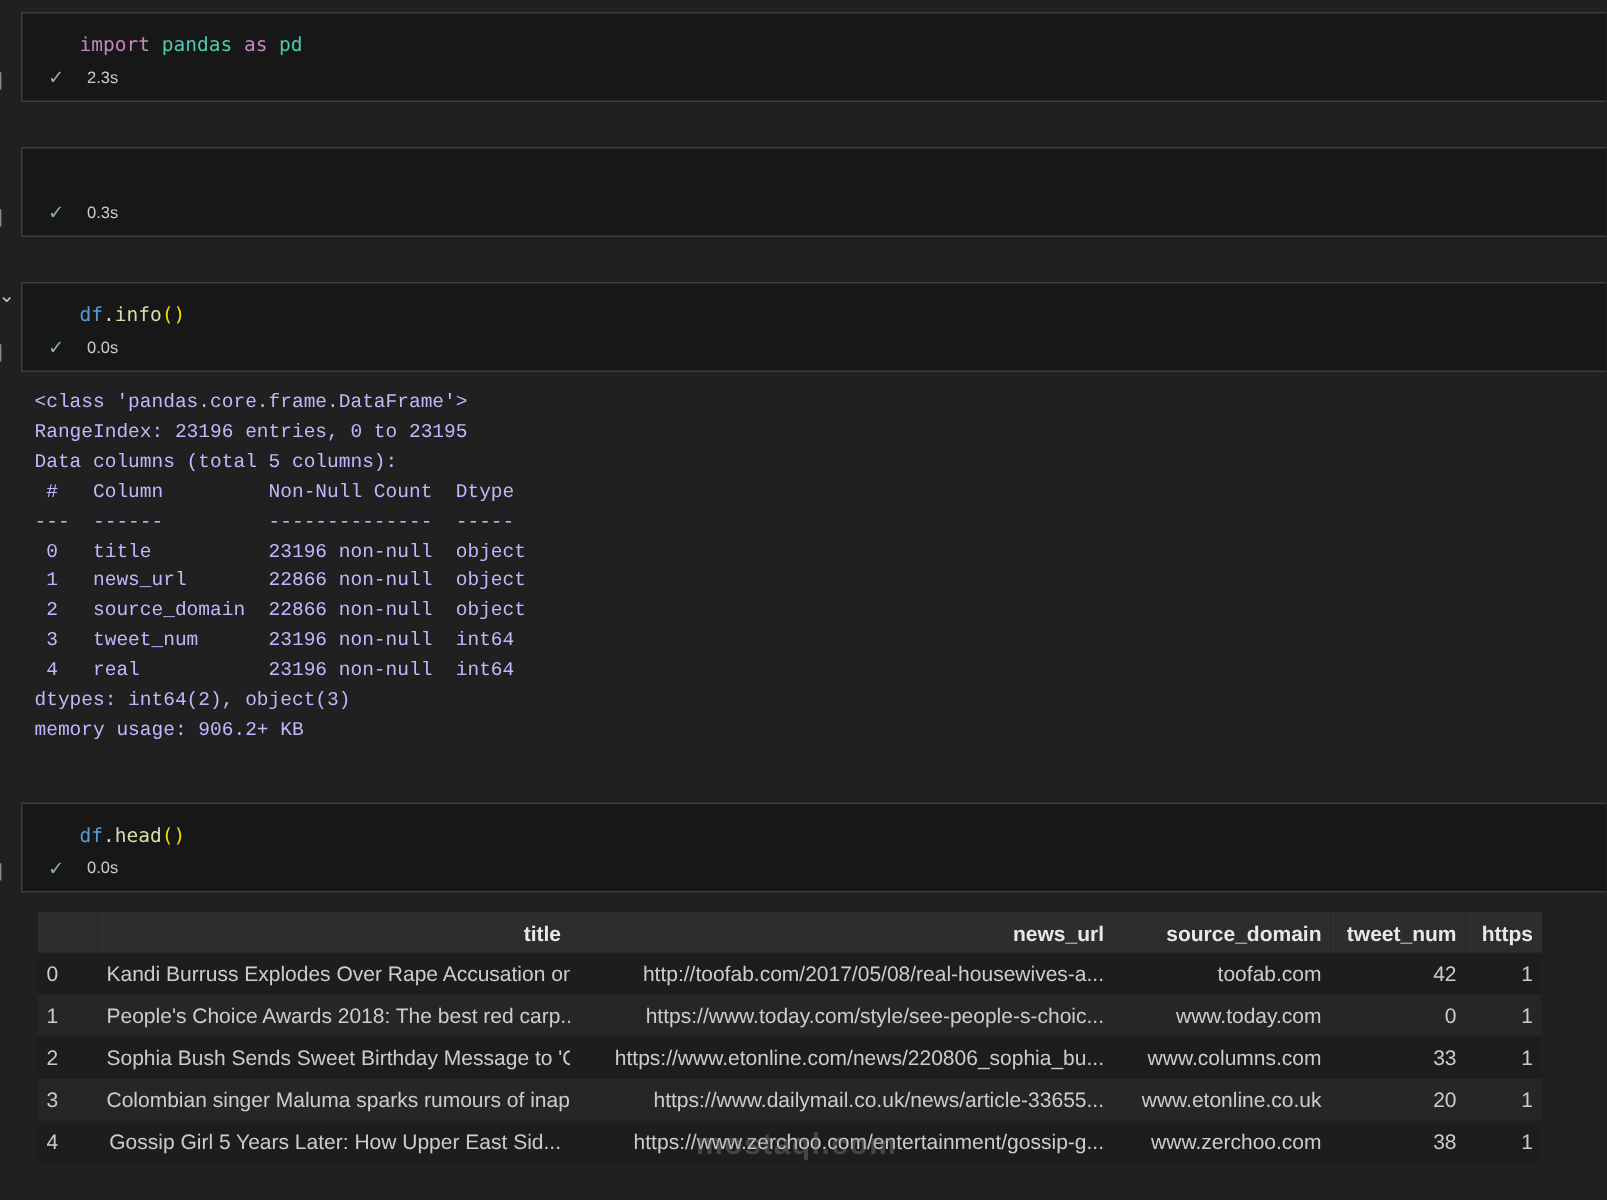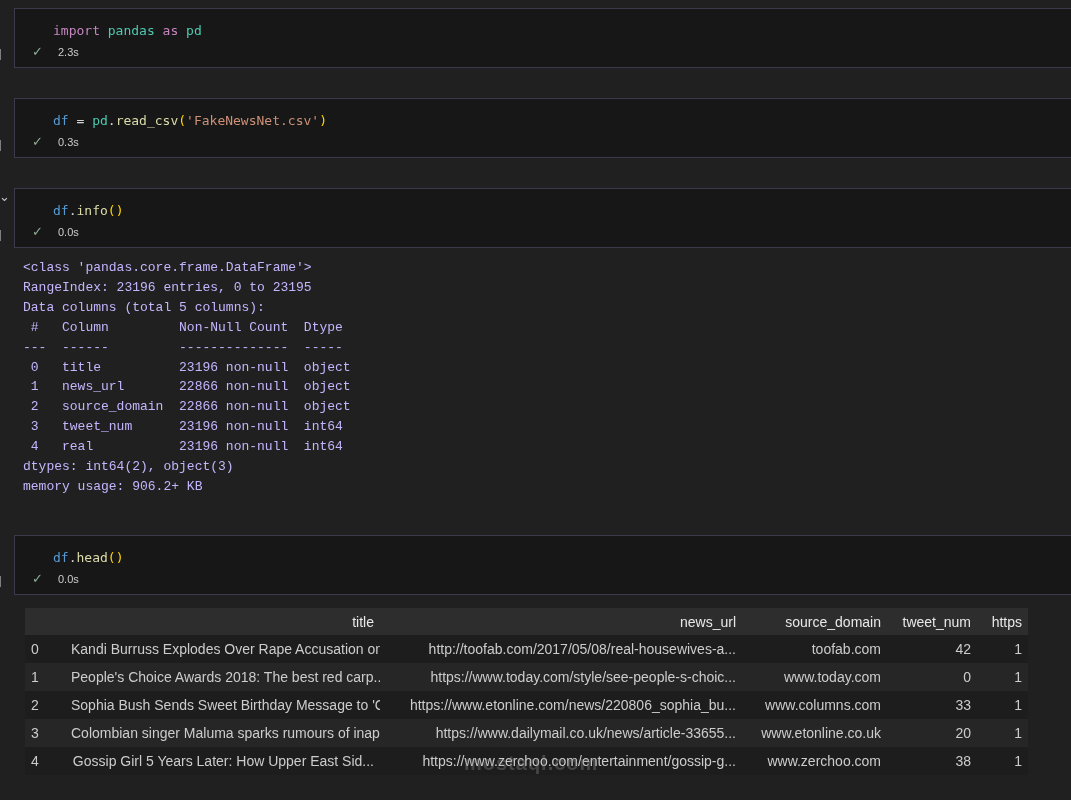--- a/index.html
+++ b/index.html
@@ -54,21 +54,21 @@
     font-family:Liberation Mono, monospace;
     font-size:13px;line-height:19.9px;color:#c4b5fd;white-space:pre;
   }
   
   .df-table{
     position:absolute;left:25px;top:608px;width:1003px;
     border-collapse:collapse;table-layout:fixed;
     font-family:"Liberation Sans",sans-serif;font-size:14px;color:#cccccc;
   }
   .df-table th{
-    background:#2d2d2d;color:#e8e8e8;font-weight:normal;
+    background:#2d2d2d;color:#e8e8e8;font-weight:bold;
     height:27px;padding:0 6px;text-align:right;
     white-space:nowrap;overflow:hidden;
   }
   .df-table td{
     height:28px;padding:0 6px;text-align:right;
     white-space:nowrap;overflow:hidden;
   }
   .df-table td.idx{text-align:left;padding-left:6px;}
   .df-table tr.dark td{background:#1d1d1d;}
   .df-table tr.light td{background:#262626;}
@@ -91,21 +91,20 @@
 
   <div class="cell cell-1">
     <div class="code-line"><span class="tk-kw">import</span><span class="tk-txt"> </span><span class="tk-mod">pandas</span><span class="tk-txt"> </span><span class="tk-kw">as</span><span class="tk-txt"> </span><span class="tk-mod">pd</span></div>
     <div class="status-row">
       <span class="check">✓</span>
       <span class="time">2.3s</span>
     </div>
   </div>
 
   <div class="cell cell-2">
-    <div class="code-line"><span class="tk-var">df</span><span class="tk-txt"> = </span><span class="tk-mod">pd</span><span class="tk-txt">.</span><span class="tk-fn">read_csv</span><span class="tk-paren">(</span><span class="tk-str">'FakeNewsNet.csv'</span><span class="tk-paren">)</span></div>
     <div class="status-row">
       <span class="check">✓</span>
       <span class="time">0.3s</span>
     </div>
   </div>
 
   <div class="cell cell-3">
     <div class="code-line"><span class="tk-var">df</span><span class="tk-txt">.</span><span class="tk-fn">info</span><span class="tk-paren">(</span><span class="tk-paren">)</span></div>
     <div class="status-row">
       <span class="check">✓</span>

